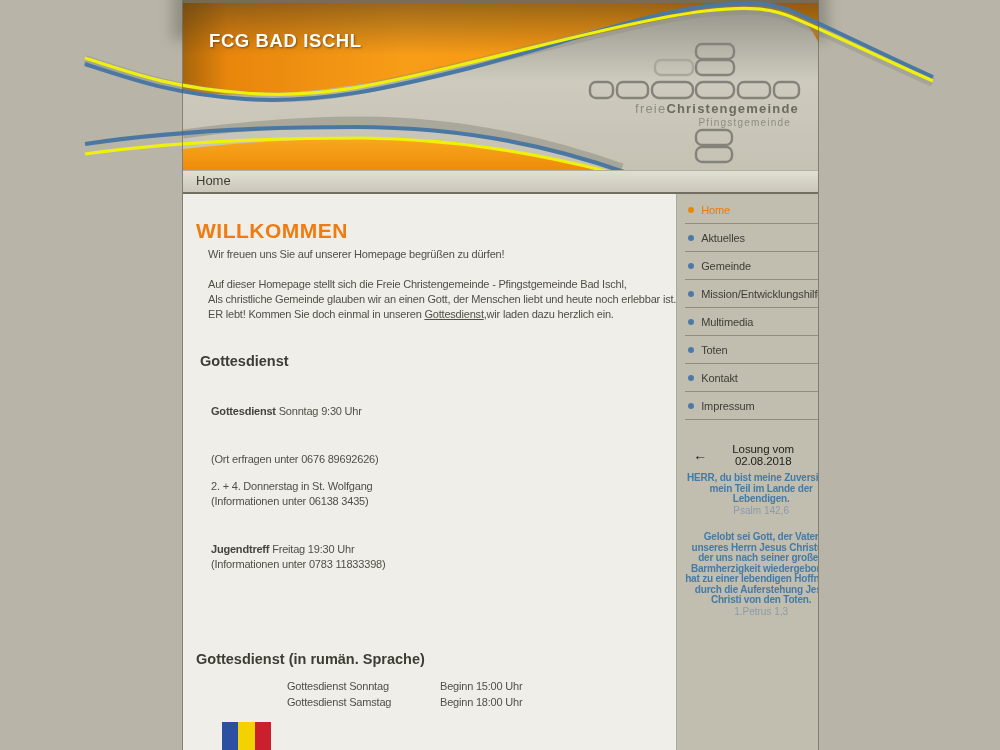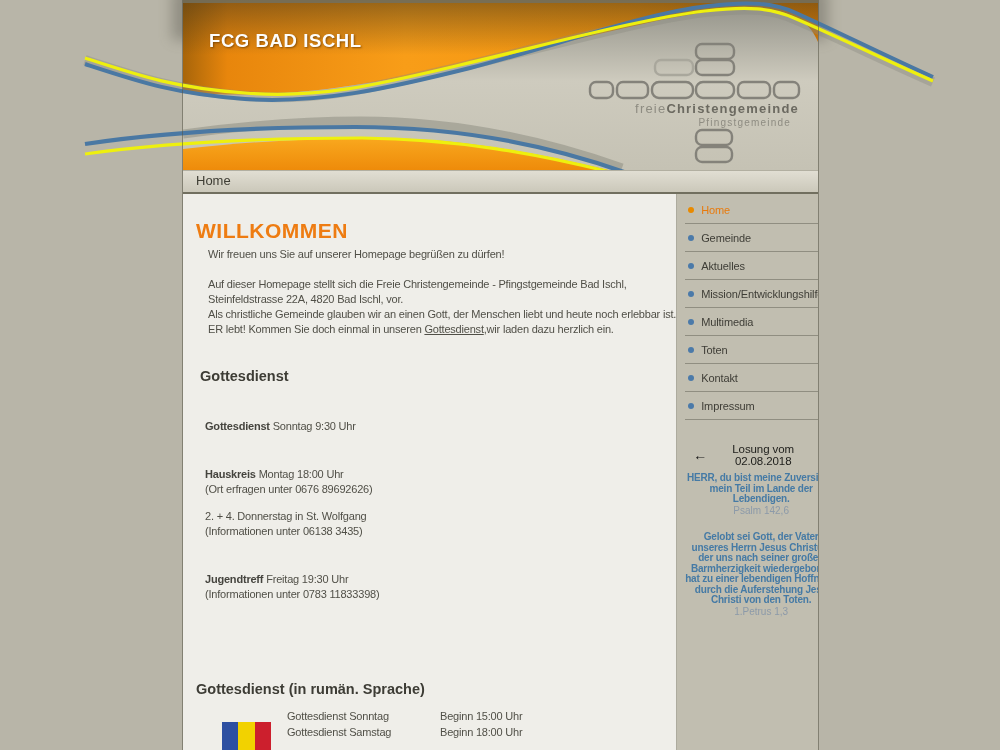--- a/index.html
+++ b/index.html
@@ -55,21 +55,21 @@
   }
   .main .para { margin:4px 0 0 25px; font-size:11px; letter-spacing:-.2px;
     color:#504f47; line-height:15px; }
   .main .para .line { white-space:nowrap; }
   .para-2 { margin-top:15px !important; }
   .text-link { color:#504f47; text-decoration:underline; cursor:pointer; }
 
   .sect-head { margin:31px 0 0 17px; font-size:14.5px; font-weight:bold; color:#3d3c35; }
   .sect-head-2 { margin-left:13px; margin-top:79px; }
 
-  .sched { margin-left:22px; font-size:11px; letter-spacing:-.2px; color:#504f47; line-height:15px; }
+  .sched { margin-left:28px; font-size:11px; letter-spacing:-.2px; color:#504f47; line-height:15px; }
   .sched b { color:#45443e; }
   .sched .line { white-space:nowrap; }
   .g1 { margin-top:35px; }
   .g2 { margin-top:33px; }
   .g3 { margin-top:12px; }
   .g4 { margin-top:33px; }
 
   .flag {
     position:absolute; left:39px; top:528px; width:49px; height:32px;
     display:flex;
@@ -191,32 +191,30 @@
 
     <div class="main">
       <h1>WILLKOMMEN</h1>
 
       <div class="para">
         <div class="line">Wir freuen uns Sie auf unserer Homepage begrüßen zu dürfen!</div>
       </div>
 
       <div class="para para-2">
         <div class="line">Auf dieser Homepage stellt sich die Freie Christengemeinde - Pfingstgemeinde Bad Ischl,</div>
-        <div class="line">Steinfeldstrasse 22A, 4820 Bad Ischl,  vor.</div>
         <div class="line">Als christliche Gemeinde glauben wir an einen Gott, der Menschen liebt und heute noch erlebbar ist.</div>
         <div class="line"><span>ER lebt! Kommen Sie doch einmal in unseren </span><a class="text-link">Gottesdienst</a><span>,wir laden dazu herzlich ein.</span></div>
       </div>
 
       <div class="sect-head">Gottesdienst</div>
 
       <div class="sched g1">
         <div class="line"><b>Gottesdienst</b><span> Sonntag 9:30 Uhr</span></div>
       </div>
       <div class="sched g2">
-        <div class="line"><b>Hauskreis</b><span> Montag 18:00 Uhr</span></div>
         <div class="line">(Ort erfragen unter 0676 89692626)</div>
       </div>
       <div class="sched g3">
         <div class="line">2. + 4. Donnerstag in St. Wolfgang</div>
         <div class="line">(Informationen unter 06138 3435)</div>
       </div>
       <div class="sched g4">
         <div class="line"><b>Jugendtreff</b><span> Freitag 19:30 Uhr</span></div>
         <div class="line">(Informationen unter 0783 11833398)</div>
       </div>
@@ -238,25 +236,25 @@
     </div>
 
     <div class="sidebar">
       <div class="menu">
         <div class="menu-item active">
           <span class="bullet"></span>
           <span>Home</span>
         </div>
         <div class="menu-item">
           <span class="bullet"></span>
+          <span>Aktuelles</span>
+        </div>
+        <div class="menu-item">
+          <span class="bullet"></span>
           <span>Gemeinde</span>
-        </div>
-        <div class="menu-item">
-          <span class="bullet"></span>
-          <span>Aktuelles</span>
         </div>
         <div class="menu-item">
           <span class="bullet"></span>
           <span>Mission/Entwicklungshilfe</span>
         </div>
         <div class="menu-item">
           <span class="bullet"></span>
           <span>Multimedia</span>
         </div>
         <div class="menu-item">

